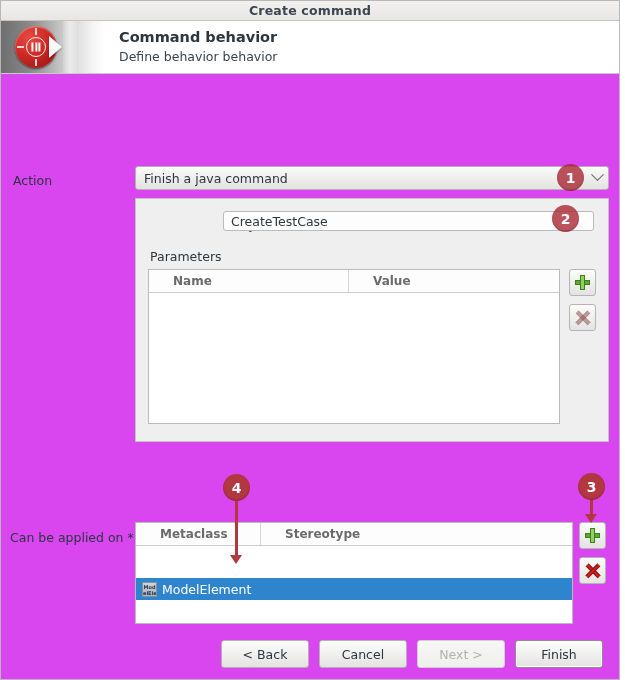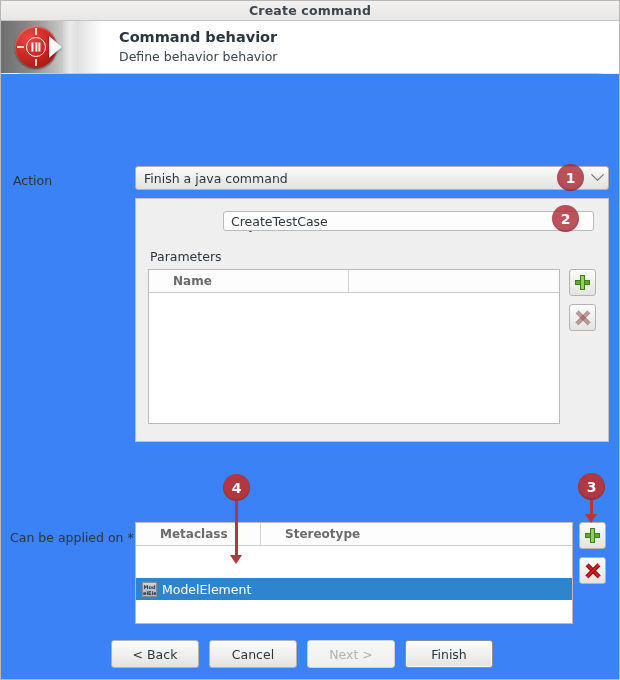--- a/index.html
+++ b/index.html
@@ -42,21 +42,20 @@
   }
 
   
   .header {
     position: relative;
     height: 52px;
     background: #ffffff;
     border-bottom: 1px solid #c9c9c9;
     display: flex;
     align-items: stretch;
-    border-radius: 22px;
   }
   .header-iconwrap {
     width: 104px;
     position: relative;
     background: linear-gradient(to right, #6e6e6e 0%, #8a8a8a 28%, #cfcfcf 62%, #f4f4f4 88%, #ffffff 100%);
     display: flex;
     align-items: center;
     justify-content: flex-start;
     padding-left: 14px;
     box-sizing: border-box;
@@ -137,21 +136,21 @@
     font-size: 12.5px;
     color: #39434c;
     line-height: 18px;
     margin-top: 1px;
   }
 
   
   .body {
     position: relative;
     height: 607px;
-    background: #3b82f6;
+    background: #d946ef;
   }
 
   .lbl-action {
     position: absolute;
     left: 12px;
     top: 99px;
     font-size: 12.5px;
     color: #2b3640;
   }
 
@@ -411,21 +410,21 @@
 
   
   .btnbar {
     position: absolute;
     left: 0;
     right: 0;
     bottom: 0;
     height: 54px;
     display: flex;
     align-items: center;
-    justify-content: center;
+    justify-content: flex-end;
     padding-right: 16px;
     box-sizing: border-box;
     gap: 10px;
   }
   .btn {
     min-width: 88px;
     height: 28px;
     box-sizing: border-box;
     border: 1px solid #b4b2b0;
     border-radius: 3px;
@@ -490,20 +489,21 @@
       <div class="lbl-javaclass">Java class *</div>
       <div class="txtfield">
         <span class="val">CreateTestCase</span>
       </div>
 
       <div class="lbl-params">Parameters</div>
 
       <div class="table params">
         <div class="thead">
           <div class="th" style="width:200px">Name</div>
+          <div class="th" style="width:210px;border-right:none">Value</div>
         </div>
         <div class="tbody"></div>
       </div>
 
       <div class="toolbtn" style="left:433px; top:70px;">
         <span class="plus-glyph">
             <i class="h"></i>
             <i class="v"></i>
             <em></em>
           </span>

